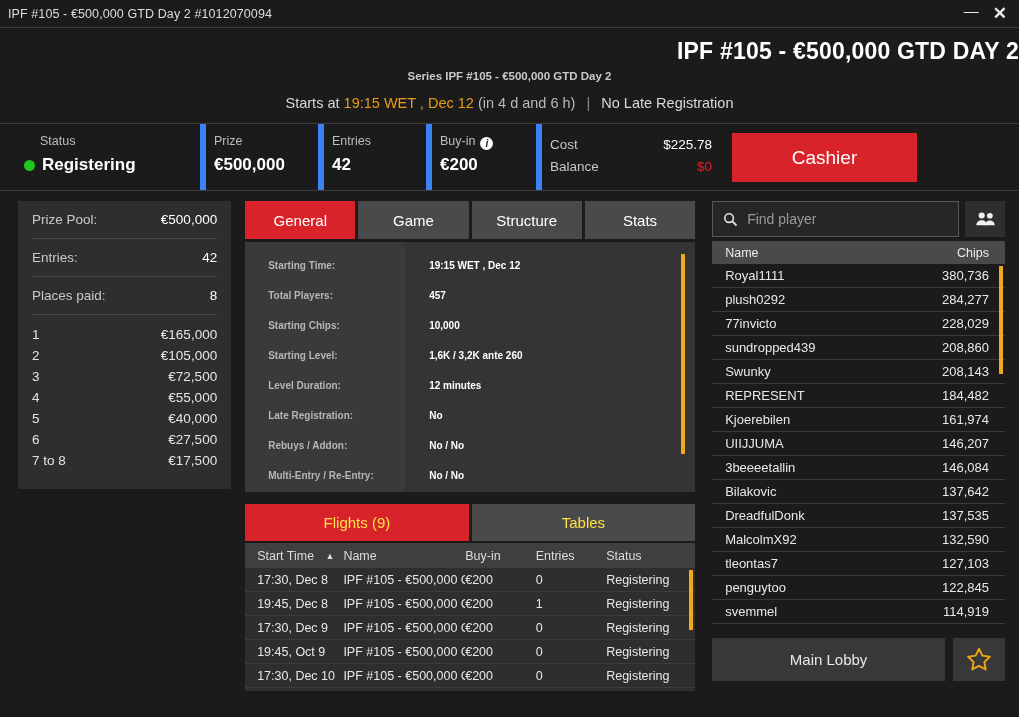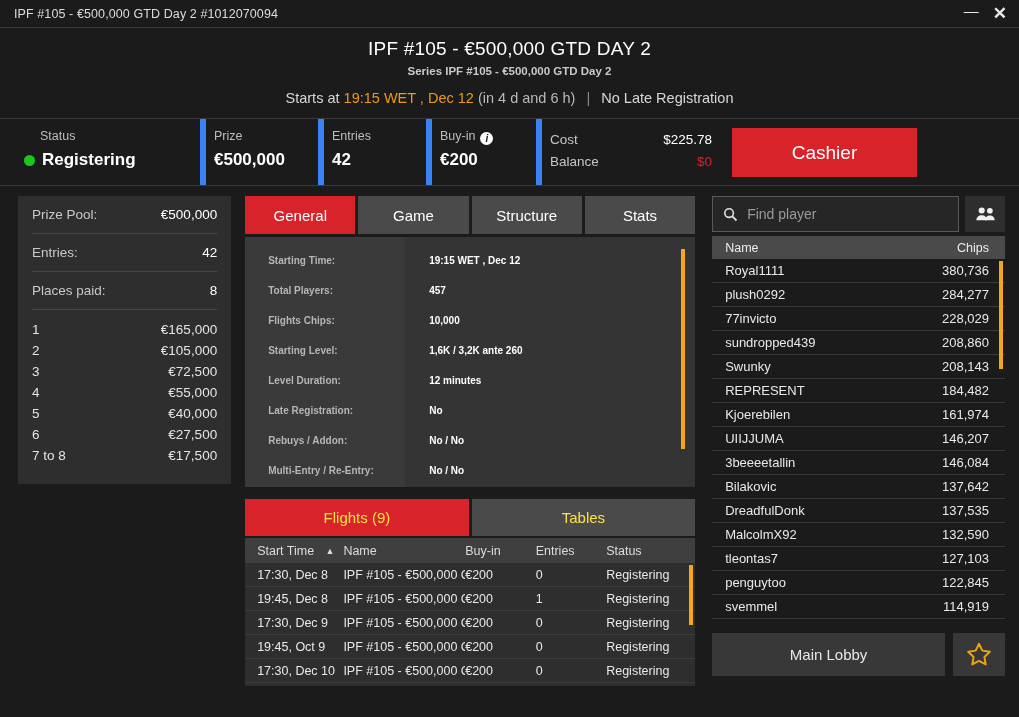--- a/index.html
+++ b/index.html
@@ -8,33 +8,33 @@
     background: #1b1b1b;
     font-family: "Liberation Sans", sans-serif;
     overflow: hidden;
   }
   #app { position: relative; width: 1019px; height: 717px; background: #1b1b1b; }
 
   
   .titlebar {
     height: 28px; background: #1b1b1b;
     display: flex; align-items: center;
-    padding: 0 8px 0 14px;
+    padding: 0 8px 0 8px;
     border-bottom: 1px solid #3a3a3a;
   }
   .titlebar .tb-title { font-size: 12.5px; color: #dcdcdc; letter-spacing: .1px; flex: 1; }
   .win-btns { display: flex; align-items: center; gap: 14px; padding-right: 4px; }
   .win-btn { color: #e8e8e8; font-size: 14px; line-height: 1; cursor: default; }
   .win-btn.min { font-size: 15px; position: relative; top: -3px; }
   .win-btn.close { font-size: 17px; font-weight: 600; }
 
   
   .header { padding: 10px 0 0 0; text-align: center; background: #1b1b1b; }
   .hdr-title {
-    font-size: 19px; font-weight: normal; color: #ffffff; letter-spacing: .2px;
+    font-size: 23px; font-weight: bold; color: #ffffff; letter-spacing: .2px; text-align: right;
   }
   .hdr-sub { font-size: 11.5px; font-weight: bold; color: #c9c9c9; margin-top: 5px; }
   .hdr-starts {
     margin-top: 13px; font-size: 14.5px; color: #d8d8d8; padding-bottom: 12px;
     border-bottom: 1px solid #3a3a3a;
   }
   .hdr-starts .amber { color: #e89b1c; }
   .hdr-starts .dim { color: #b9b9b9; }
   .hdr-starts .sep { color: #8b8b8b; margin: 0 7px; }
 
@@ -296,21 +296,21 @@
       <div class="tabs" id="tabs">
           <button class="tab active">General</button>
           <button class="tab">Game</button>
           <button class="tab">Structure</button>
           <button class="tab">Stats</button>
         </div>
       <div class="details">
         <div class="det-labels" id="det-labels">
             <div class="cellr">Starting Time:</div>
             <div class="cellr">Total Players:</div>
-            <div class="cellr">Flights Chips:</div>
+            <div class="cellr">Starting Chips:</div>
             <div class="cellr">Starting Level:</div>
             <div class="cellr">Level Duration:</div>
             <div class="cellr">Late Registration:</div>
             <div class="cellr">Rebuys / Addon:</div>
             <div class="cellr">Multi-Entry / Re-Entry:</div>
             <div class="cellr">Min / Max Players:</div>
           </div>
         <div class="det-values" id="det-values">
             <div class="cellr">19:15 WET , Dec 12</div>
             <div class="cellr">457</div>

